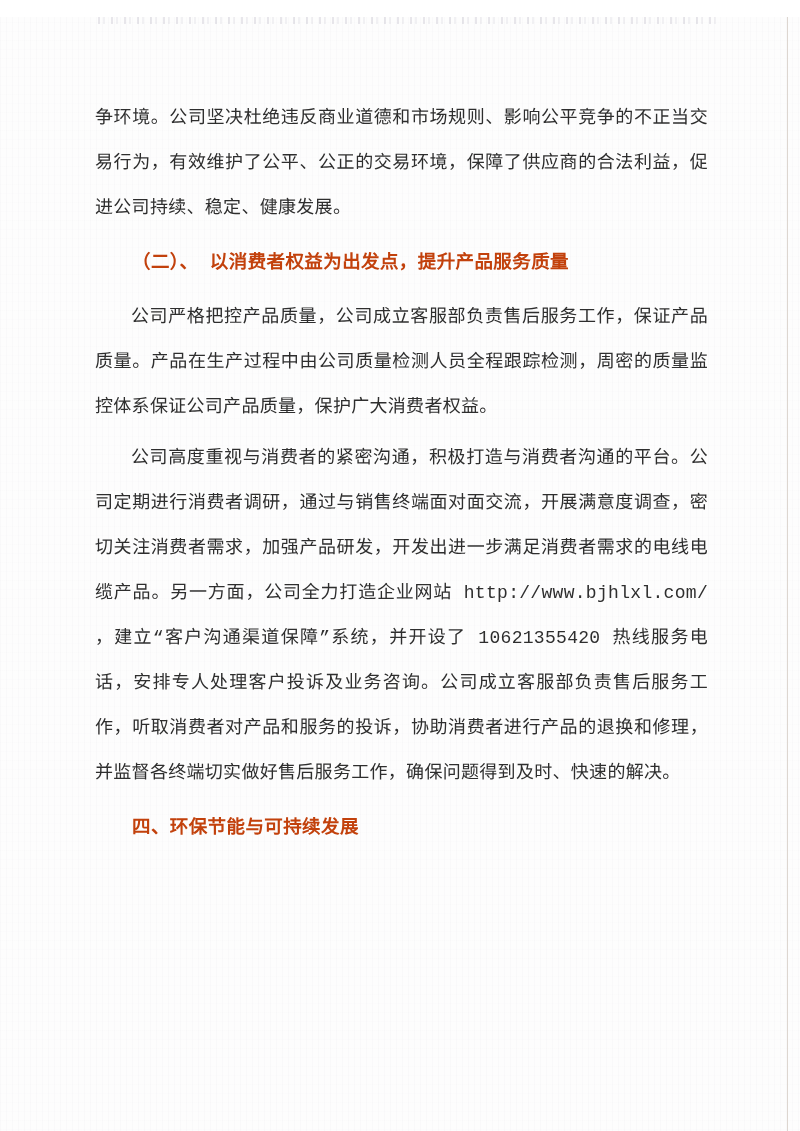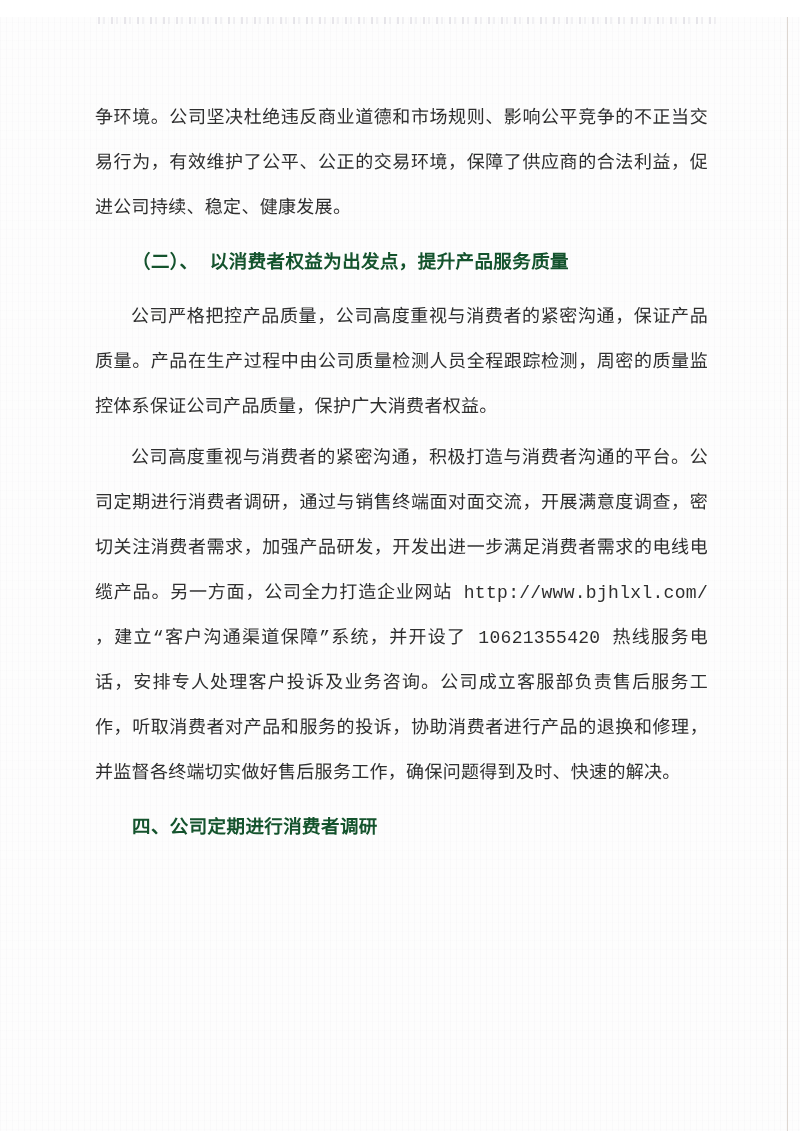--- a/index.html
+++ b/index.html
@@ -69,44 +69,44 @@
   .content p {
     margin: 0 0 6px 0;
   }
   .content p.indent {
     text-indent: 2em;
   }
   .content h2.heading {
     font-size: 18.5px;
     line-height: 45px;
     font-weight: bold;
-    color: #14532d;
+    color: #c2410c;
     margin: 10px 0 9px 0;
     text-indent: 2em;
     text-align: left;
     letter-spacing: 0.4px;
   }
 </style>
 </head>
 <body>
 
 <div class="page">
 
   <div class="scan-smudge-top"></div>
 
   <div class="content">
     <p class="body">争环境。公司坚决杜绝违反商业道德和市场规则、影响公平竞争的不正当交易行为，有效维护了公平、公正的交易环境，保障了供应商的合法利益，促进公司持续、稳定、健康发展。</p>
 
     <h2 class="heading">（二）、 以消费者权益为出发点，提升产品服务质量</h2>
 
-    <p class="body indent">公司严格把控产品质量，公司高度重视与消费者的紧密沟通，保证产品质量。产品在生产过程中由公司质量检测人员全程跟踪检测，周密的质量监控体系保证公司产品质量，保护广大消费者权益。</p>
+    <p class="body indent">公司严格把控产品质量，公司成立客服部负责售后服务工作，保证产品质量。产品在生产过程中由公司质量检测人员全程跟踪检测，周密的质量监控体系保证公司产品质量，保护广大消费者权益。</p>
 
     <p class="body indent">公司高度重视与消费者的紧密沟通，积极打造与消费者沟通的平台。公司定期进行消费者调研，通过与销售终端面对面交流，开展满意度调查，密切关注消费者需求，加强产品研发，开发出进一步满足消费者需求的电线电缆产品。另一方面，公司全力打造企业网站 http://www.bjhlxl.com/ ，建立“客户沟通渠道保障”系统，并开设了 10621355420 热线服务电话，安排专人处理客户投诉及业务咨询。公司成立客服部负责售后服务工作，听取消费者对产品和服务的投诉，协助消费者进行产品的退换和修理，并监督各终端切实做好售后服务工作，确保问题得到及时、快速的解决。</p>
 
-    <h2 class="heading">四、公司定期进行消费者调研</h2>
+    <h2 class="heading">四、环保节能与可持续发展</h2>
 
   </div>
 
   <div class="edge-right"></div>
   <div class="edge-bottom"></div>
   <div class="below-edge"></div>
 
 </div>
 
 </body></html>

